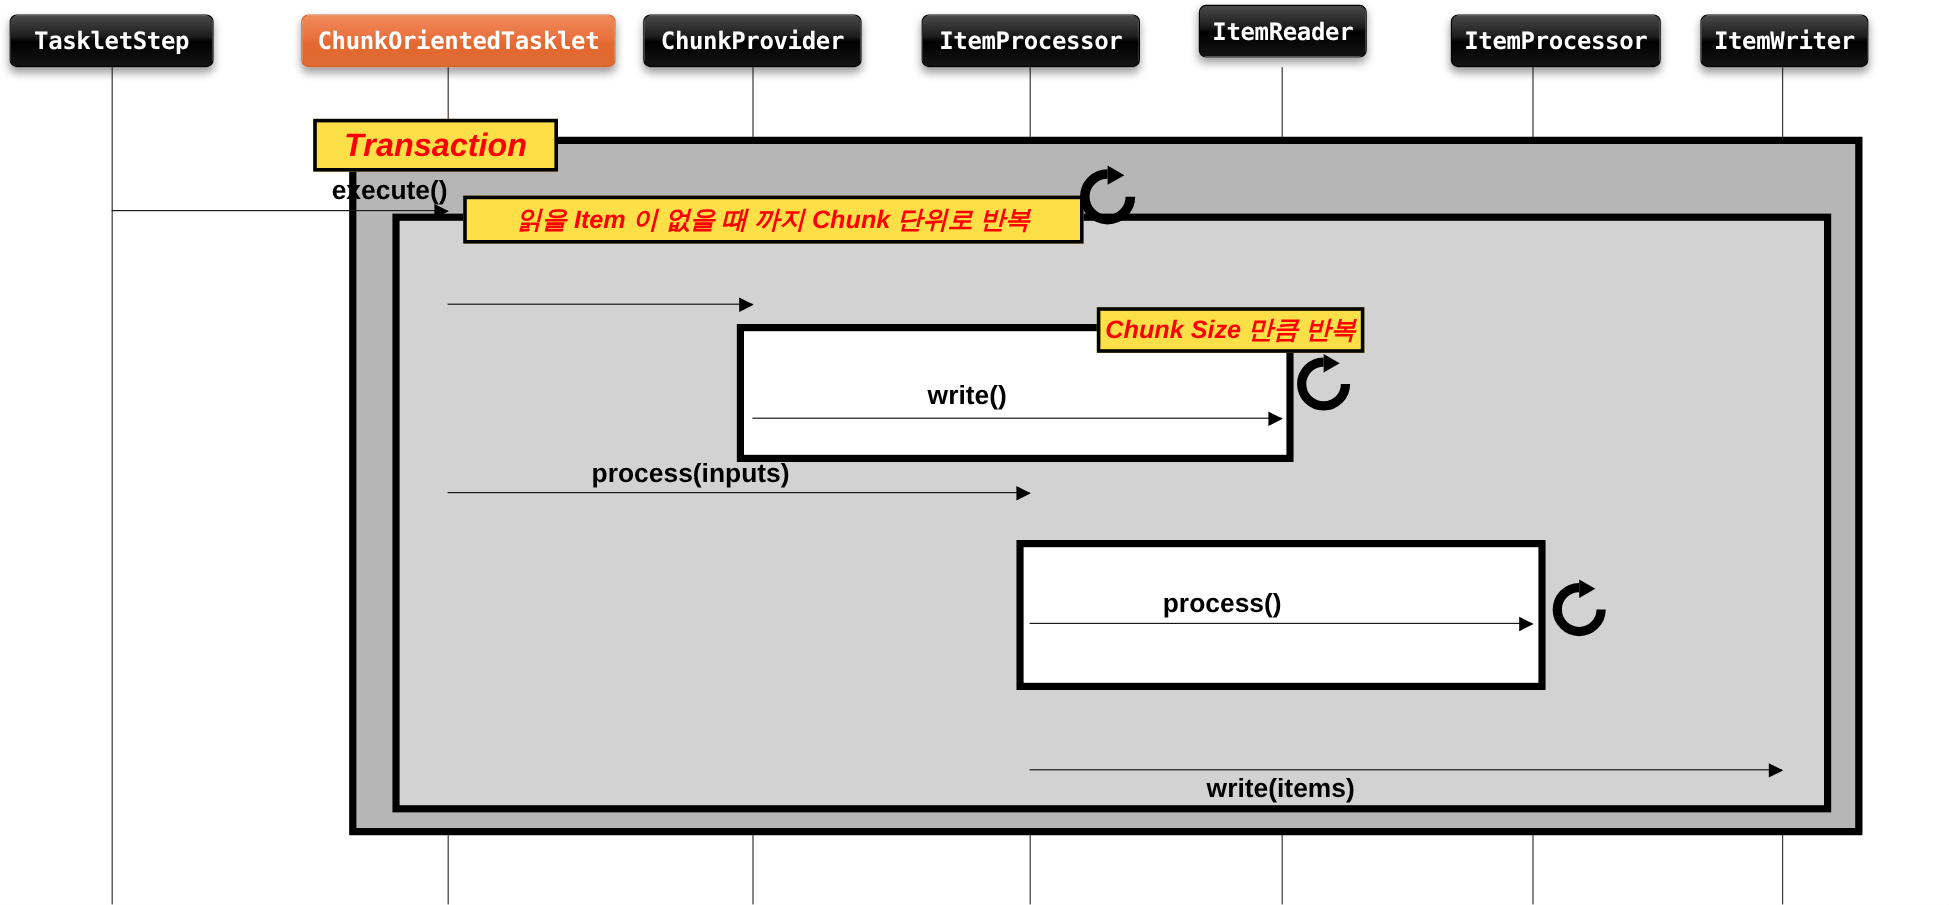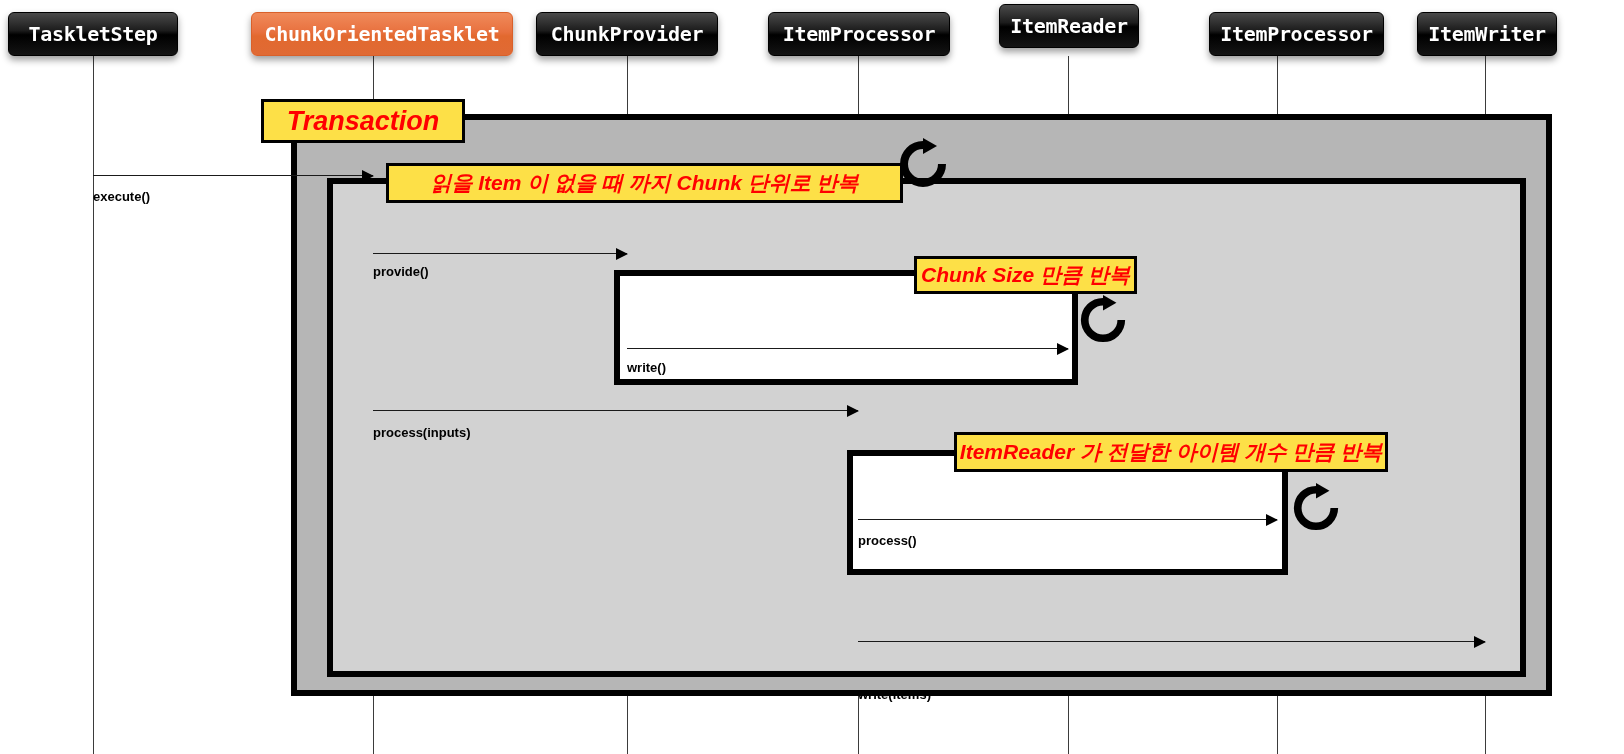--- a/index.html
+++ b/index.html
@@ -100,24 +100,23 @@
     width: 0;
     height: 0;
     border-top: 6px solid transparent;
     border-bottom: 6px solid transparent;
     border-left: 12px solid #000000;
   }
   .msg-label {
     position: absolute;
     color: #000000;
     font-weight: bold;
-    font-size: 13px;
+    font-size: 22px;
     white-space: nowrap;
-    text-align: left;
-    margin-top: 43px;
+    text-align: right;
   }
 
   
   .loop-icon {
     position: absolute;
     line-height: 0;
   }
 </style>
 </head>
 <body>
@@ -141,21 +140,20 @@
   <div class="frame loop-inner" style="left:847px; top:450px; width:441px; height:125px;"></div>
 
   <div class="msg" style="left:93px; top:175px; width:280px;">
     <span class="arrowhead"></span>
   </div>
   <div class="msg-label" style="left:93px; top:146px; width:280px;">execute()</div>
 
   <div class="msg" style="left:373px; top:253px; width:254px;">
     <span class="arrowhead"></span>
   </div>
-  <div class="msg-label" style="left:373px; top:221px; width:254px;">provide()</div>
 
   <div class="msg" style="left:627px; top:348px; width:441px;">
     <span class="arrowhead"></span>
   </div>
   <div class="msg-label" style="left:627px; top:317px; width:212px;">write()</div>
 
   <div class="msg" style="left:373px; top:410px; width:485px;">
     <span class="arrowhead"></span>
   </div>
   <div class="msg-label" style="left:373px; top:382px; width:285px;">process(inputs)</div>
@@ -169,21 +167,20 @@
     <span class="arrowhead"></span>
   </div>
   <div class="msg-label" style="left:858px; top:644px; width:271px;">write(items)</div>
 
   <div class="note transaction" style="left:261px; top:99px; width:204px; height:44px;">Transaction</div>
 
   <div class="note korean" style="left:386px; top:163px; width:517px; height:40px;">읽을 Item 이 없을 때 까지 Chunk 단위로 반복</div>
 
   <div class="note korean" style="left:914px; top:256px; width:223px; height:38px;">Chunk Size 만큼 반복</div>
 
-  <div class="note korean" style="left:954px; top:432px; width:434px; height:40px;">ItemReader 가 전달한 아이템 개수 만큼 반복</div>
 
   <div class="loop-icon" style="left:897px; top:138px;">
     <svg width="52" height="52" viewBox="0 0 52 52" aria-hidden="true">
       <path d="M26 7 A19 19 0 1 0 45 26" fill="none" stroke="#000" stroke-width="8" stroke-linecap="butt"></path>
       <polygon points="26,0 26,16 40,8" fill="#000"></polygon>
     </svg>
   </div>
 
   <div class="loop-icon" style="left:1078px; top:295px;">
     <svg width="50" height="50" viewBox="0 0 52 52" aria-hidden="true">

